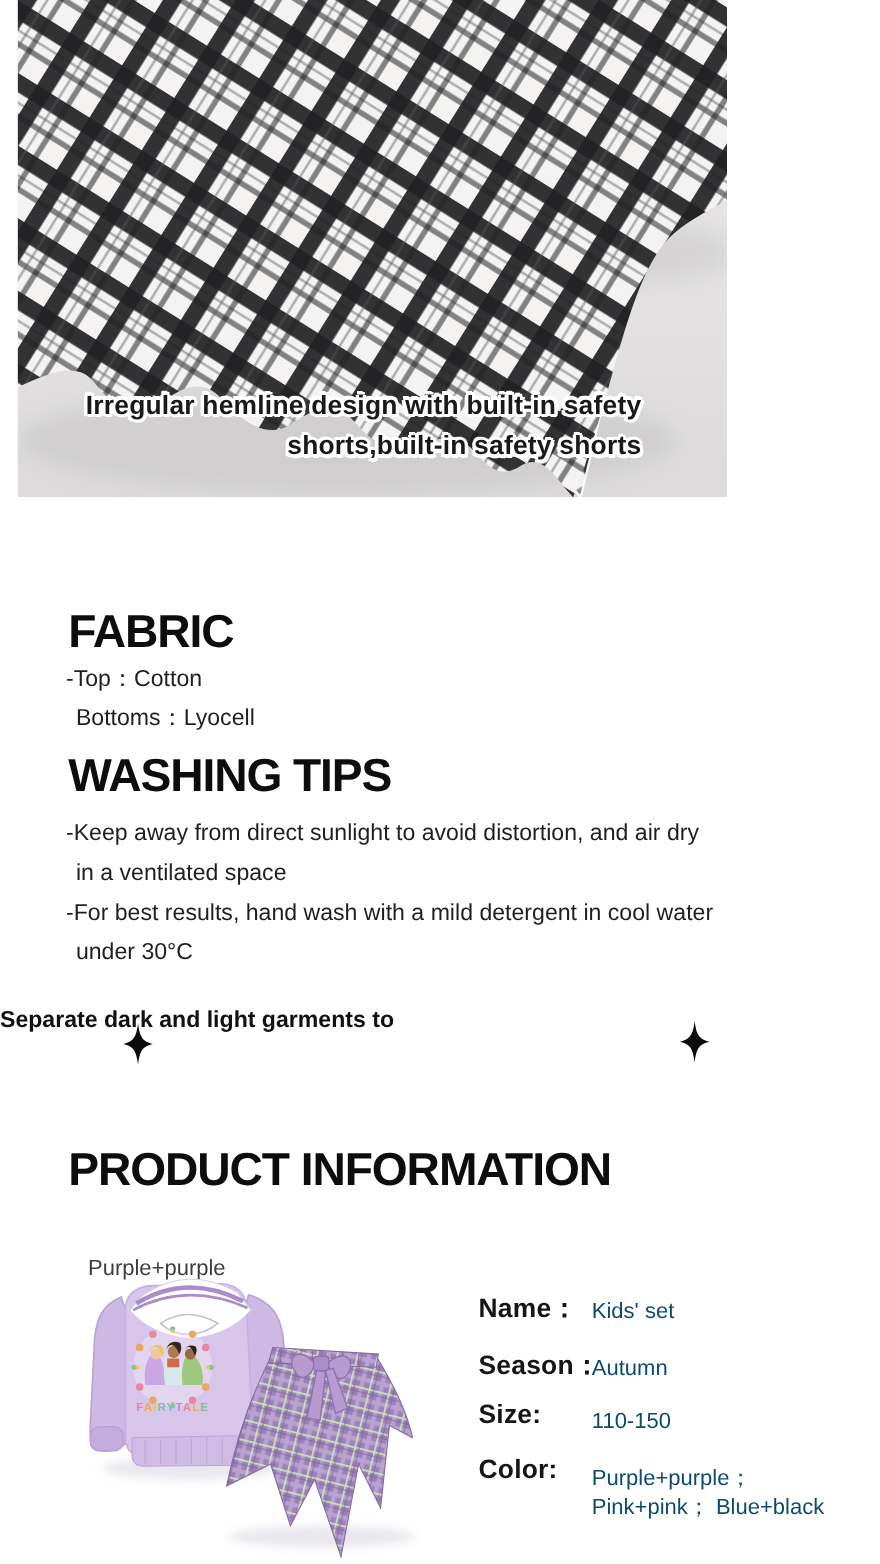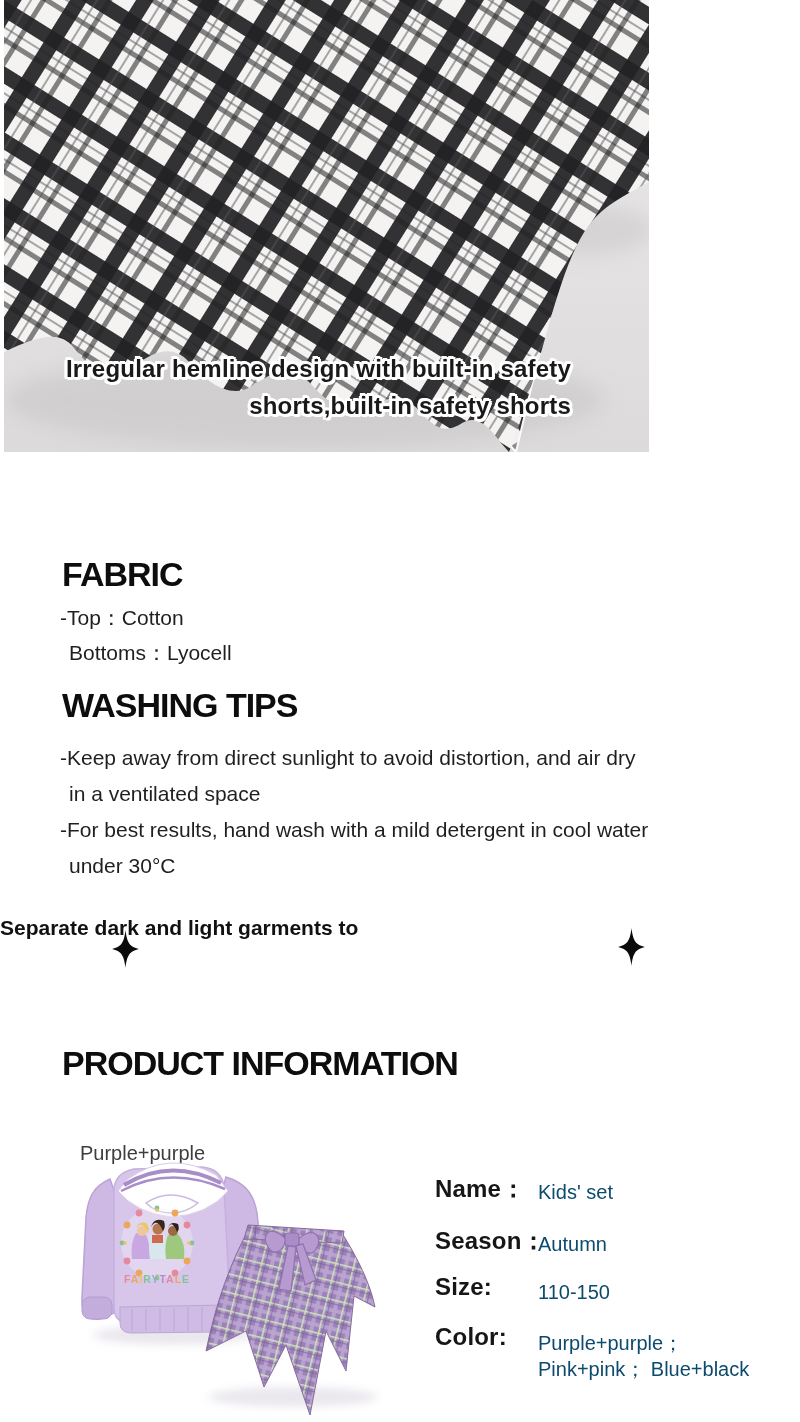--- a/index.html
+++ b/index.html
@@ -1,34 +1,34 @@
 <!DOCTYPE html>
 <html><head>
 <meta charset="utf-8">
 <style>
   html,body{margin:0;padding:0;}
   body{background:#ffffff;font-family:"Liberation Sans","DejaVu Sans",sans-serif;}
   #page{position:relative;width:800px;height:1422px;background:#ffffff;overflow:hidden;}
 
   
-  .hero{position:absolute;left:4px;top:0;width:645px;height:452px;}
+  .hero{position:absolute;left:16px;top:0;width:645px;height:452px;}
   .hero svg{display:block;}
   .hero-caption{
     position:absolute;top:350px;right:78px;width:560px;
     text-align:right;font-weight:700;font-size:24px;line-height:37px;
     color:#191919;letter-spacing:0.2px;
     text-shadow:
       3px 0 0 #fff,-3px 0 0 #fff,0 3px 0 #fff,0 -3px 0 #fff,
       2px 2px 0 #fff,-2px 2px 0 #fff,2px -2px 0 #fff,-2px -2px 0 #fff,
       3px 2px 0 #fff,-3px 2px 0 #fff,2px 3px 0 #fff,-2px -3px 0 #fff;
   }
 
   .h-title{
     position:absolute;left:62px;margin:0;
-    font-size:34px;line-height:34px;font-weight:700;color:#0d0d0d;letter-spacing:-1px;
+    font-size:42px;line-height:34px;font-weight:700;color:#0d0d0d;letter-spacing:-1px;
   }
   .body-line{
     position:absolute;left:60px;font-size:21px;line-height:24px;color:#1f1f1f;
   }
   .indent{padding-left:9px;}
 
   .note-line{
     position:absolute;left:0;width:760px;
     font-size:21px;font-weight:700;color:#111;
   }

